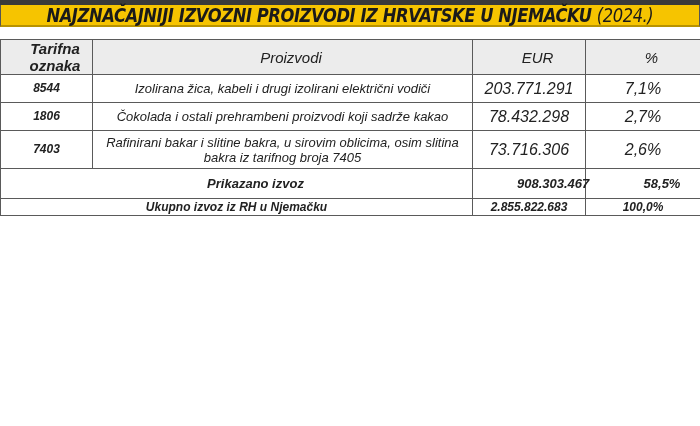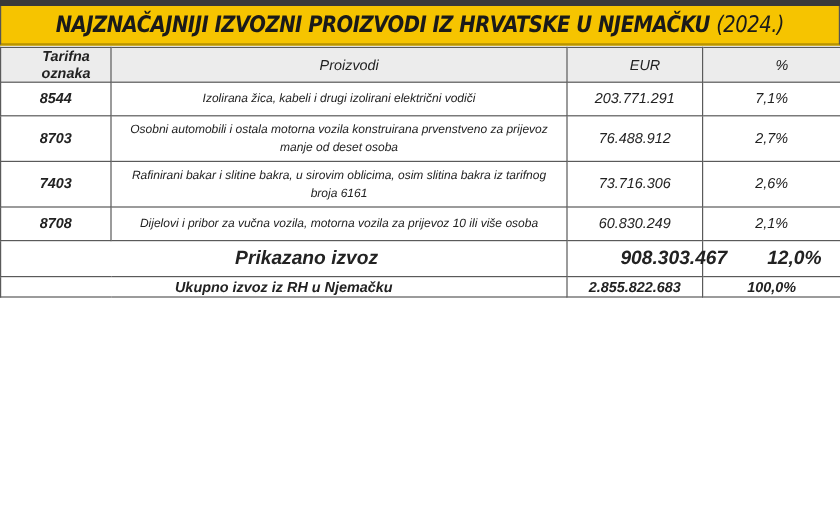--- a/index.html
+++ b/index.html
@@ -3,42 +3,42 @@
 <meta charset="utf-8">
 <style>
   html, body { margin: 0; padding: 0; }
   body {
     width: 700px; height: 426px; overflow: hidden; background: #ffffff;
     font-family: "Liberation Sans", sans-serif;
   }
   .frame { position: relative; width: 700px; height: 426px; box-sizing: border-box; }
   .topstrip { position: absolute; left: 0; top: 0; width: 700px; height: 5px; background: #3a3a3a; }
   .banner {
-    position: absolute; left: 0; top: 5px; width: 700px; height: 33px; box-sizing: border-box;
+    position: absolute; left: 0; top: 5px; width: 700px; height: 22px; box-sizing: border-box;
     background: #f6c400; border-left: 1px solid #555; border-right: 1px solid #555; border-bottom: 2px solid #b89300;
     display: flex; align-items: center; justify-content: center;
   }
   .banner-title {
     font-family: "DejaVu Sans", sans-serif; font-weight: bold; font-style: italic;
     font-size: 19px; letter-spacing: -0.5px; color: #1a1a1a; transform: scaleX(0.86); white-space: nowrap;
   }
   .banner-year { font-weight: normal; }
   table {
     position: absolute; left: 0; top: 39px; width: 700px; border-collapse: collapse; table-layout: fixed;
     font-style: italic; color: #222;
   }
   td, th { border: 1px solid #5a5a5a; text-align: center; vertical-align: middle; padding: 0 6px; box-sizing: border-box; }
-  th { background: #ececec; font-weight: normal; font-size: 12px; height: 26px; padding-left: 23px; }
+  th { background: #ececec; font-weight: normal; font-size: 15px; height: 26px; padding-left: 23px; }
   th.code-h { font-weight: bold; }
-  td { font-size: 10px; line-height: 15px; }
+  td { font-size: 13px; line-height: 15px; }
   td.code { font-weight: bold; font-size: 12px; margin-top: 48px; }
-  td.num, td.pct { font-size: 12px; }
+  td.num, td.pct { font-size: 16px; }
   tr.r1 td { height: 28px; }
   tr.r2 td { height: 38px; }
-  tr.total td { height: 30px; font-weight: bold; font-size: 16px; padding-left: 44px; }
+  tr.total td { height: 30px; font-weight: bold; font-size: 13px; padding-left: 44px; }
   tr.grand td { height: 17px; font-weight: bold; font-size: 12px; }
 </style>
 </head>
 <body>
 
 <div class="frame">
   <div class="topstrip"></div>
   <div class="banner">
     <span class="banner-title">
       <span>NAJZNAČAJNIJI IZVOZNI PROIZVODI IZ HRVATSKE U NJEMAČKU</span>
@@ -61,42 +61,36 @@
         <th>%</th>
       </tr>
     </thead>
     <tbody id="tbody">
       <tr class="r1">
         <td class="code">8544</td>
         <td>Izolirana žica, kabeli i drugi izolirani električni vodiči</td>
         <td class="num">203.771.291</td>
         <td class="pct">7,1%</td>
       </tr>
-      <tr class="r2">
-        <td class="code">8703</td>
-        <td>Osobni automobili i ostala motorna vozila konstruirana prvenstveno za prijevoz manje od deset osoba</td>
-        <td class="num">76.488.912</td>
+      <tr class="r1">
+        <td class="code">1806</td>
+        <td>Čokolada i ostali prehrambeni proizvodi koji sadrže kakao</td>
+        <td class="num">78.432.298</td>
         <td class="pct">2,7%</td>
       </tr>
       <tr class="r2">
         <td class="code">7403</td>
-        <td>Rafinirani bakar i slitine bakra, u sirovim oblicima, osim slitina bakra iz tarifnog broja 6161</td>
+        <td>Rafinirani bakar i slitine bakra, u sirovim oblicima, osim slitina bakra iz tarifnog broja 7405</td>
         <td class="num">73.716.306</td>
         <td class="pct">2,6%</td>
-      </tr>
-      <tr class="r1">
-        <td class="code">8708</td>
-        <td>Dijelovi i pribor za vučna vozila, motorna vozila za prijevoz 10 ili više osoba</td>
-        <td class="num">60.830.249</td>
-        <td class="pct">2,1%</td>
       </tr>
       <tr class="total">
         <td colspan="2">Prikazano izvoz</td>
         <td>908.303.467</td>
-        <td>12,0%</td>
+        <td>58,5%</td>
       </tr>
       <tr class="grand">
         <td colspan="2">Ukupno izvoz iz RH u Njemačku</td>
         <td>2.855.822.683</td>
         <td>100,0%</td>
       </tr>
     </tbody>
   </table>
 </div>
 

